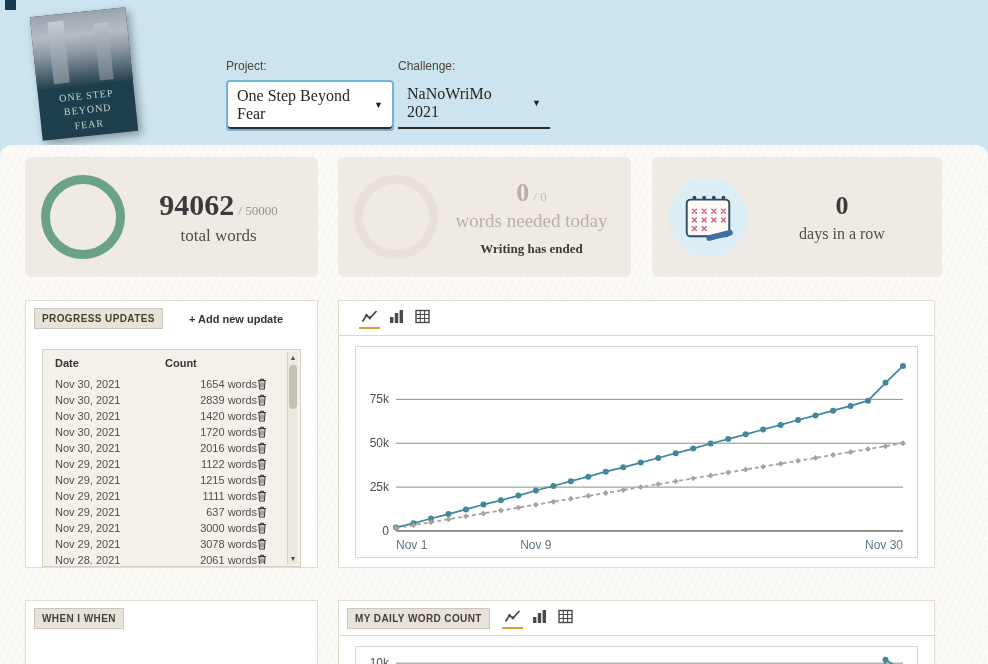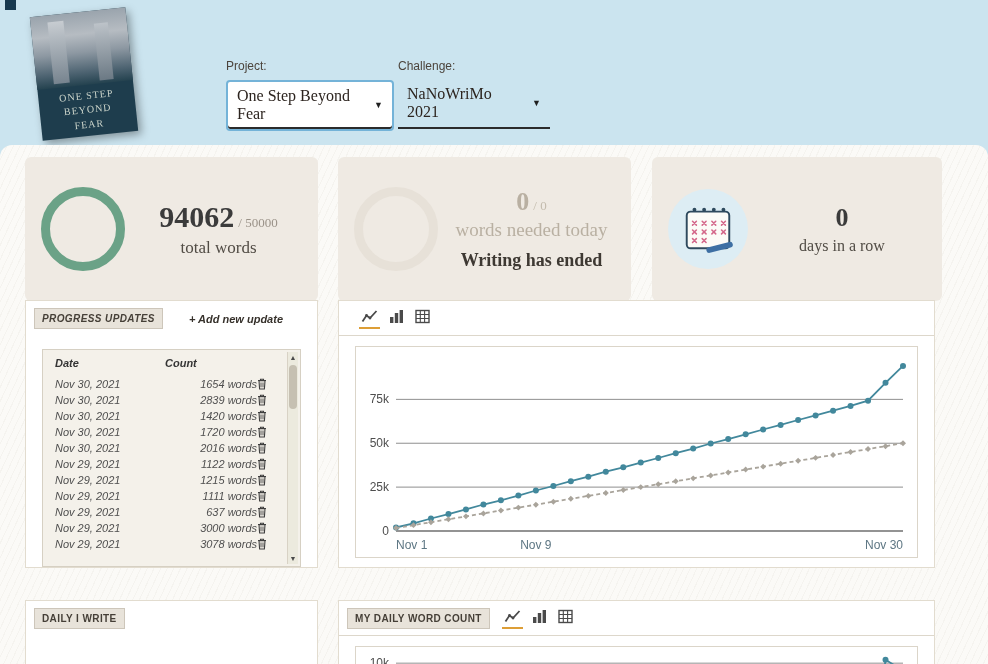--- a/index.html
+++ b/index.html
@@ -32,43 +32,43 @@
     padding:5px 9px 6px; }
   .select .caret { font-size:9px; color:#1f1f1f; }
   .select-project { width:168px; background:#fff; border:2px solid #74b3d8; border-radius:4px;
     box-shadow:inset 0 -2px 0 #2b2b2b; }
   .select-challenge { width:152px; border-bottom:2px solid #2b2b2b; }
   
   .main { position:absolute; left:0; top:145px; width:988px; height:519px;
     background-color:#fbfaf7; border-radius:12px 12px 0 0;
     background-image:repeating-linear-gradient(115deg, rgba(150,140,115,.06) 0 1px, transparent 1px 6px); }
   
-  .card { position:absolute; top:12px; height:144px; background:#efeae3; border-radius:6px;
+  .card { position:absolute; top:12px; height:120px; background:#efeae3; border-radius:6px;
     display:flex; align-items:center; padding:0 16px; gap:10px; }
   .card-total  { left:25px;  width:293px; }
   .card-needed { left:338px; width:293px; }
   .card-streak { left:652px; width:290px; }
   .ring { width:84px; height:84px; border-radius:50%; border:9px solid #6BA287; flex-shrink:0; }
   .ring-gray { border-color:#E7E1D8; }
   .card-text { flex:1; text-align:center; font-family:"Liberation Serif", serif; }
   .big  { font-size:30px; font-weight:bold; color:#3b3b3b; }
   .frac { font-size:13px; color:#9a9288; }
   .cap  { font-size:17px; color:#514c45; margin-top:4px; }
   .card-needed .big  { font-size:26px; color:#b9b0a2; }
   .card-needed .frac { color:#c3bbad; }
   .card-needed .cap  { font-size:19px; color:#b9b0a2; margin-top:2px; }
-  .status-ended { font-family:"Liberation Serif", serif; font-size:18px; font-weight:bold;
+  .status-ended { font-family:"Liberation Serif", serif; font-size:13px; font-weight:bold;
     color:#3e3933; margin-top:9px; }
   .cal-circle { width:80px; height:80px; border-radius:50%; background:#ddedf4; flex-shrink:0;
     display:flex; align-items:center; justify-content:center; }
   .card-streak .big { font-size:26px; }
   .card-streak .cap { font-size:16px; }
   
   .panel { position:absolute; background:#fff; border:1px solid #e2dccf; }
-  .panel-updates { left:25px;  top:155px; width:293px; height:268px;font-style:italic; }
+  .panel-updates { left:25px;  top:155px; width:293px; height:268px; }
   .panel-overall { left:338px; top:155px; width:597px; height:268px; }
   .panel-when    { left:25px;  top:455px; width:293px; height:230px; overflow:hidden; }
   .panel-daily   { left:338px; top:455px; width:597px; height:320px; }
   .panel-head { display:flex; align-items:center; padding:7px 8px 6px; }
   .panel-head.bordered { border-bottom:1px solid #ddd7cb; }
   .tab { background:#e8e3da; border:1px solid #cdc6ba; font-size:10px; font-weight:bold;
     letter-spacing:.4px; color:#453f37; padding:4px 7px; white-space:nowrap; }
   .add-btn { margin-left:auto; margin-right:26px; font-size:11px; font-weight:bold; color:#37322c; cursor:pointer; }
   .toolbar { display:flex; gap:7px; margin-left:12px; align-items:flex-end; }
   .tool { padding:1px 2px 3px; border-bottom:2px solid transparent; cursor:pointer; display:flex; }
@@ -287,20 +287,31 @@
               <svg width="10" height="12" viewBox="0 0 10 12">
                 <path d="M1 2.5 H9 M3.5 2.5 V1.2 H6.5 V2.5" fill="none" stroke="#3f3f3f" stroke-width="1.1"></path>
                 <path d="M2 2.8 L2.6 11 H7.4 L8 2.8 Z" fill="none" stroke="#3f3f3f" stroke-width="1.1"></path>
                 <path d="M4 4.5 V9.3 M6 4.5 V9.3" stroke="#3f3f3f" stroke-width="0.9"></path>
               </svg>
             </span>
           </div>
           <div class="t-row">
             <span class="c1">Nov 29, 2021</span>
             <span class="c2">3078 words</span>
+            <span class="trash">
+              <svg width="10" height="12" viewBox="0 0 10 12">
+                <path d="M1 2.5 H9 M3.5 2.5 V1.2 H6.5 V2.5" fill="none" stroke="#3f3f3f" stroke-width="1.1"></path>
+                <path d="M2 2.8 L2.6 11 H7.4 L8 2.8 Z" fill="none" stroke="#3f3f3f" stroke-width="1.1"></path>
+                <path d="M4 4.5 V9.3 M6 4.5 V9.3" stroke="#3f3f3f" stroke-width="0.9"></path>
+              </svg>
+            </span>
+          </div>
+          <div class="t-row">
+            <span class="c1">Nov 28, 2021</span>
+            <span class="c2">2061 words</span>
             <span class="trash">
               <svg width="10" height="12" viewBox="0 0 10 12">
                 <path d="M1 2.5 H9 M3.5 2.5 V1.2 H6.5 V2.5" fill="none" stroke="#3f3f3f" stroke-width="1.1"></path>
                 <path d="M2 2.8 L2.6 11 H7.4 L8 2.8 Z" fill="none" stroke="#3f3f3f" stroke-width="1.1"></path>
                 <path d="M4 4.5 V9.3 M6 4.5 V9.3" stroke="#3f3f3f" stroke-width="0.9"></path>
               </svg>
             </span>
           </div>
         </div>
       <div class="sb">
@@ -412,21 +423,21 @@
             <rect x="509.9344827586207" y="99.9946530612245" width="4.2" height="4.2" fill="#A9A49B" transform="rotate(45 512.0344827586207 102.09465306122449)"></rect>
             <rect x="527.4172413793103" y="97.07065306122449" width="4.2" height="4.2" fill="#A9A49B" transform="rotate(45 529.5172413793103 99.17065306122448)"></rect>
             <rect x="544.9" y="94.14489795918368" width="4.2" height="4.2" fill="#A9A49B" transform="rotate(45 547 96.24489795918367)"></rect>
           </svg>
       </div>
     </div>
   </div>
 
   <div class="panel panel-when">
     <div class="panel-head">
-      <span class="tab">DAILY I WRITE</span>
+      <span class="tab">WHEN I WHEN</span>
     </div>
     <div class="bird-wrap">
       <svg width="260" height="150" viewBox="0 0 260 150">
         <ellipse cx="130" cy="118" rx="86" ry="72" fill="#e8833a"></ellipse>
         <ellipse cx="112" cy="78" rx="52" ry="40" fill="#d95f33"></ellipse>
         <ellipse cx="103" cy="72" rx="26" ry="22" fill="#f6efe3"></ellipse>
         <circle cx="107" cy="66" r="4.5" fill="#262626"></circle>
         <path d="M126 70 q14 2 12 14 q-10 6 -18 -2 z" fill="#e8b13c"></path>
         <ellipse cx="186" cy="70" rx="34" ry="15" fill="#2e8f7a" transform="rotate(-28 186 70)"></ellipse>
         <ellipse cx="196" cy="86" rx="26" ry="11" fill="#47a167" transform="rotate(-20 196 86)"></ellipse>

